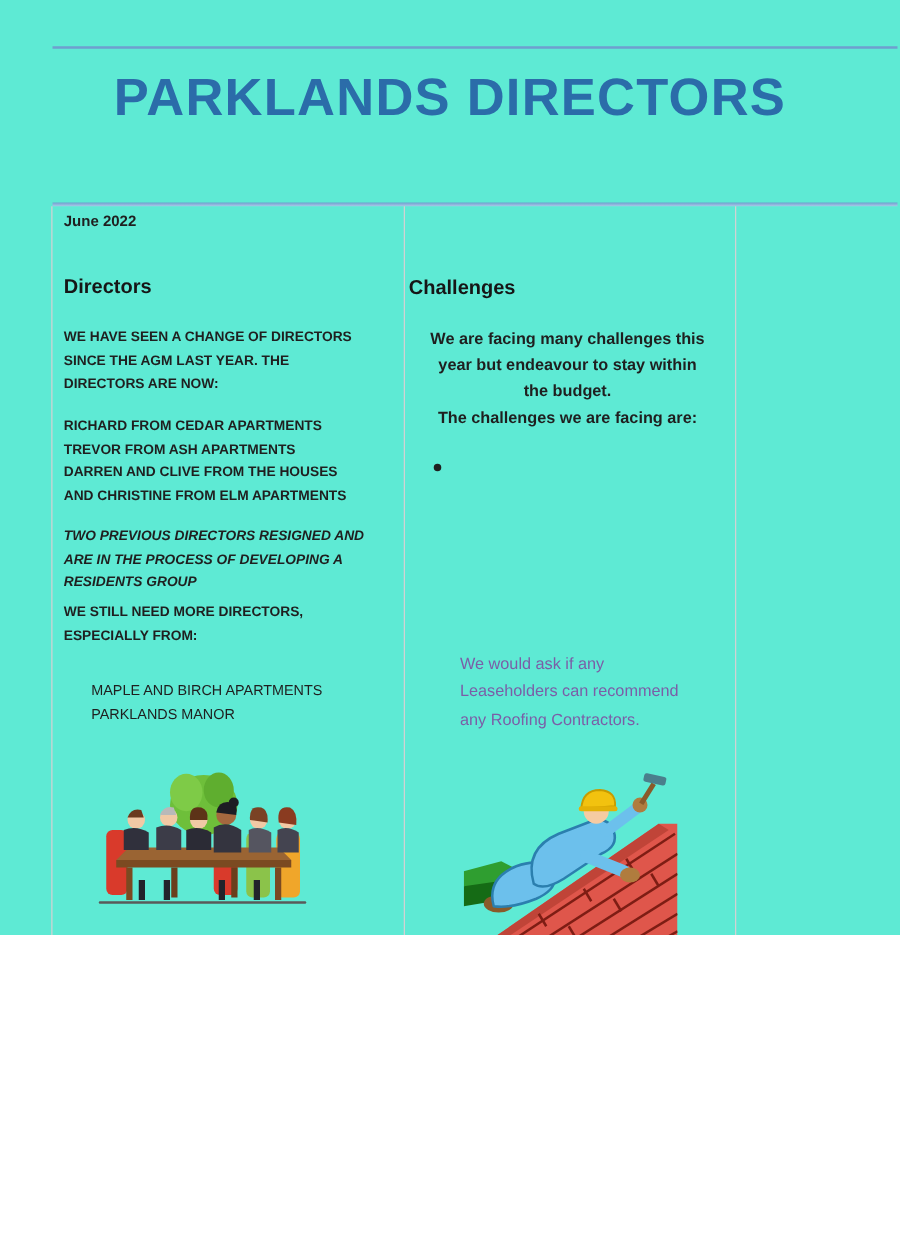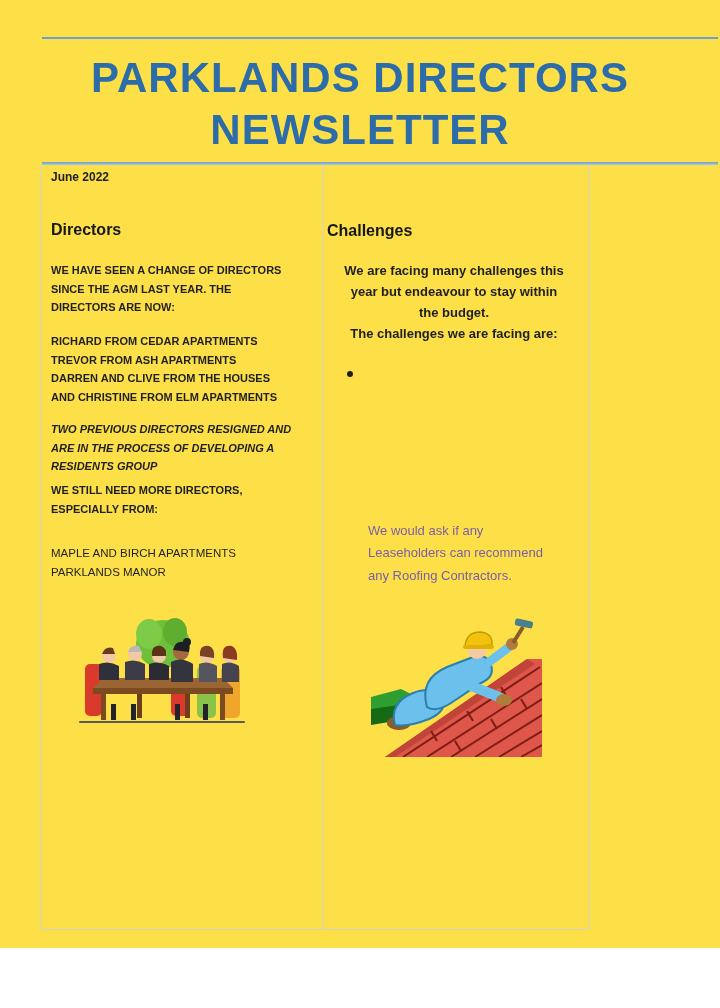--- a/index.html
+++ b/index.html
@@ -1,21 +1,21 @@
 <!DOCTYPE html>
 <html><head>
 <meta charset="utf-8">
 <style>
   * { margin: 0; padding: 0; box-sizing: border-box; }
   html, body { background: #ffffff; }
   .page {
     position: relative;
     width: 720px;
-    height: 948px;
-    background: #fde047;
+    height: 748px;
+    background: #5eead4;
     font-family: "Liberation Sans", sans-serif;
     color: #1f1f1f;
     overflow: hidden;
   }
   .rule { position: absolute; left: 42px; width: 676px; background: #8fb4dc; }
   .rule-top { top: 37px; height: 2px; background: #6f9fce; }
   .rule-mid { top: 162px; height: 3px; background: linear-gradient(#6f9fce, #a9c9e8); }
 
   .newsletter-title {
     position: absolute;
@@ -50,21 +50,21 @@
 
   .section-heading { font-size: 16px; font-weight: bold; color: #161616; }
   .h-directors  { left: 51px;  top: 221px; }
   .h-challenges { left: 327px; top: 222px; }
 
   .left-body { left: 51px; width: 264px; font-size: 11px; font-weight: bold; line-height: 18.5px; }
   .lp1 { top: 261px; }
   .lp2 { top: 332px; }
   .lp3 { top: 420px; font-style: italic; }
   .lp4 { top: 481px; }
-  .lp5 { top: 544px; font-weight: normal; font-size: 11.5px; }
+  .lp5 { top: 544px; font-weight: normal; font-size: 11.5px; margin-left: 22px; }
 
   .right-body { left: 327px; width: 254px; font-size: 13px; line-height: 21px; text-align: center; }
   .rp-intro { top: 260px; font-weight: bold; }
 
   .bullet-item { left: 368px; width: 212px; top: 364px; font-size: 13px; line-height: 22.3px; }
   .bullet-dot {
     position: absolute; left: 347px; top: 371px;
     width: 6px; height: 6px; border-radius: 50%;
     background: #1f1f1f;
   }
@@ -83,21 +83,20 @@
 </style>
 </head>
 <body>
 
 <div class="page">
 
   <div class="rule rule-top"></div>
 
   <div class="newsletter-title">
     <div>PARKLANDS DIRECTORS</div>
-    <div>NEWSLETTER</div>
   </div>
 
   <div class="rule rule-mid"></div>
 
   <div class="content-table">
     <div class="col-divider"></div>
   </div>
 
   <div class="abs issue-date">June 2022</div>
 

